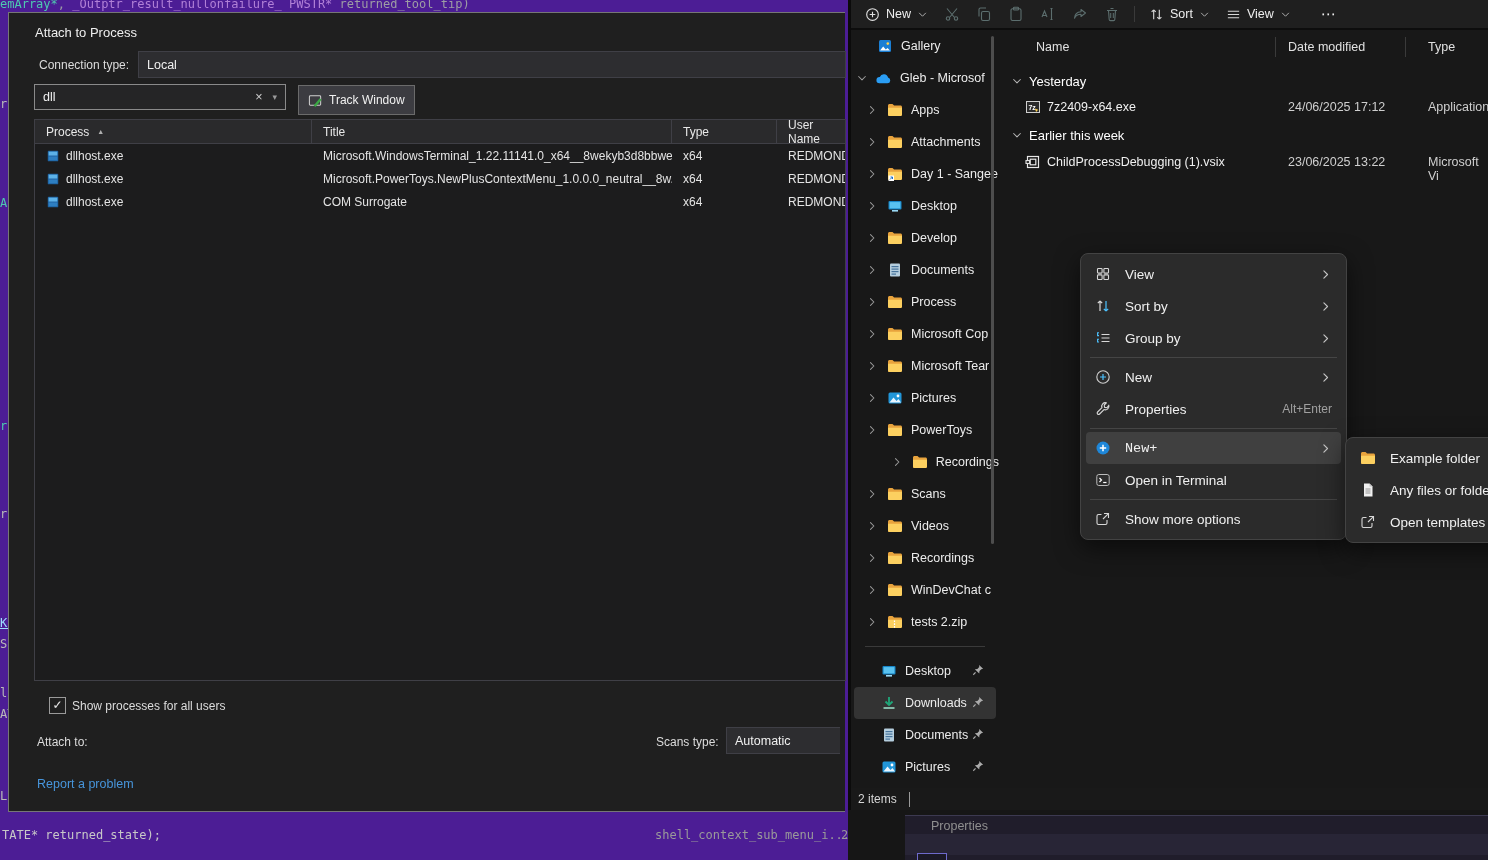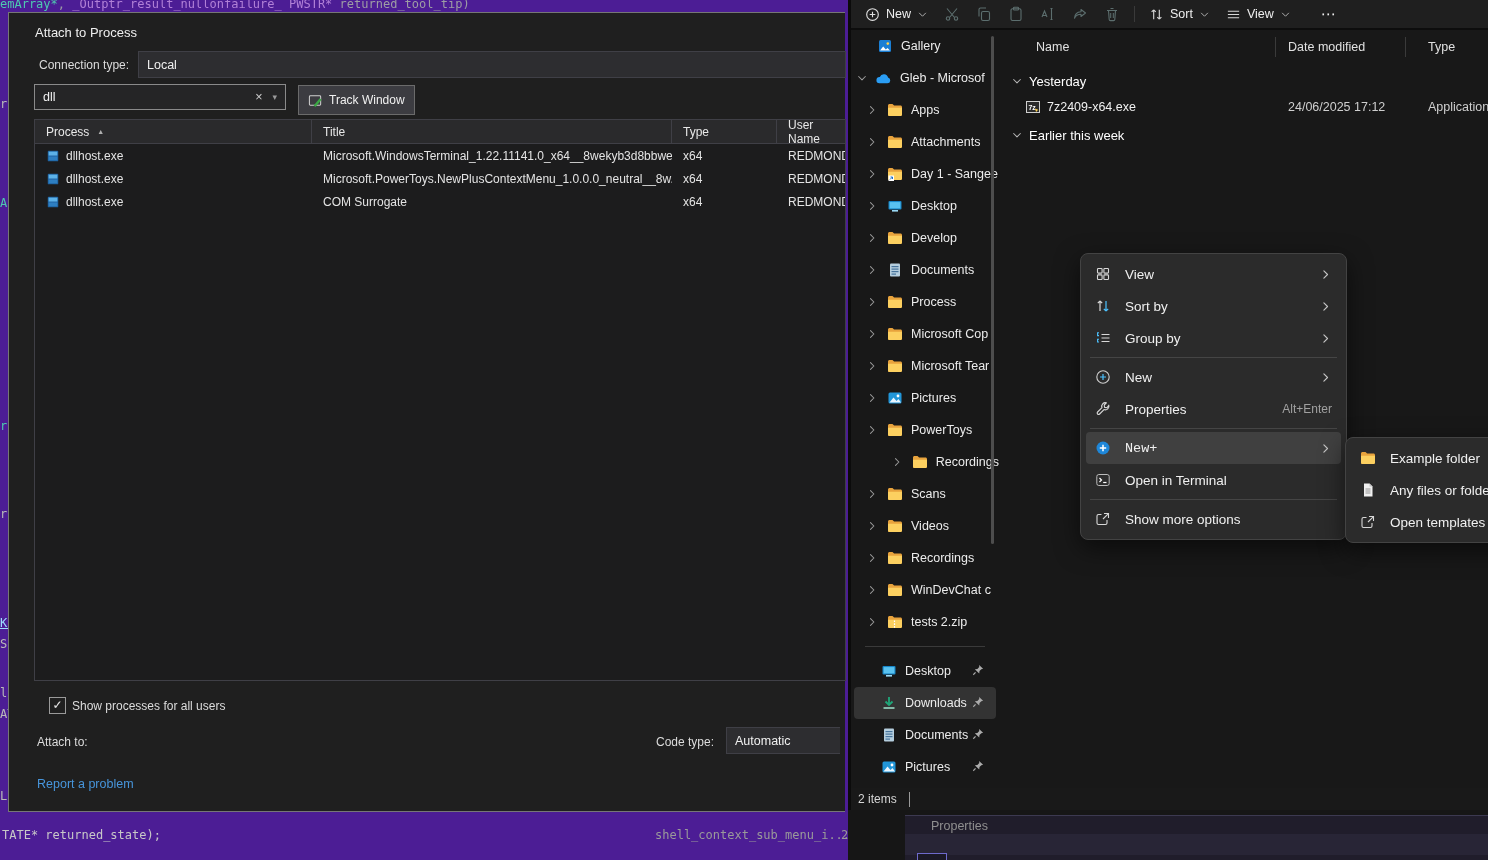--- a/index.html
+++ b/index.html
@@ -330,21 +330,21 @@
       <div class="c col-u">
             <span>REDMOND</span>
           </div>
     </div>
   </div>
 
   <div class="chk abs" style="left:40px;top:684px;">✓</div>
   <label class="abs" style="left:63px;top:686px;">Show processes for all users</label>
 
   <label class="abs" style="left:28px;top:722px;">Attach to:</label>
-  <label class="abs" style="left:647px;top:722px;">Code type:</label>
+  <label class="abs" style="left:647px;top:722px;">Scans type:</label>
   <div class="vs-input vs-combo abs" style="left:717px;top:714px;width:114px;height:27px;border-right:none;padding-left:8px;">
         <span>Automatic</span>
       </div>
 
   <a class="link abs" style="left:28px;top:764px;">Report a problem</a>
 </div>
 
 <div class="explorer">
   <div class="tbar">
     <div class="tbtn" style="margin-left:6px;">
@@ -646,20 +646,28 @@
       <span class="abs file-dim" style="left:287px;top:6px;">24/06/2025 17:12</span>
       <span class="abs file-dim" style="left:427px;top:6px;">Application</span>
     </div>
 
     <div class="grp" style="top:92px;">
       <svg width="12" height="12" style="margin-left:10px;margin-right:6px;color:#b5b5b5;">
             <use href="#s-chev-d"></use>
           </svg>
       <span>Earlier this week</span>
     </div>
+    <div class="file-row" style="top:119px;">
+      <svg width="16" height="16" class="abs" style="left:24px;top:5px;">
+            <use href="#s-vsix"></use>
+          </svg>
+      <span class="abs" style="left:46px;top:6px;">ChildProcessDebugging (1).vsix</span>
+      <span class="abs file-dim" style="left:287px;top:6px;">23/06/2025 13:22</span>
+      <span class="abs file-dim" style="left:427px;top:6px;">Microsoft Vi</span>
+    </div>
   </div>
 
   <div class="statusbar">
     <span style="margin-left:7px;">2 items</span>
     <div style="width:1px;height:15px;background:#9a9a9a;margin-left:12px;"></div>
   </div>
 </div>
 
 <div class="cmenu" style="left:1080px;top:253px;width:267px;">
   <div class="cm-item">

